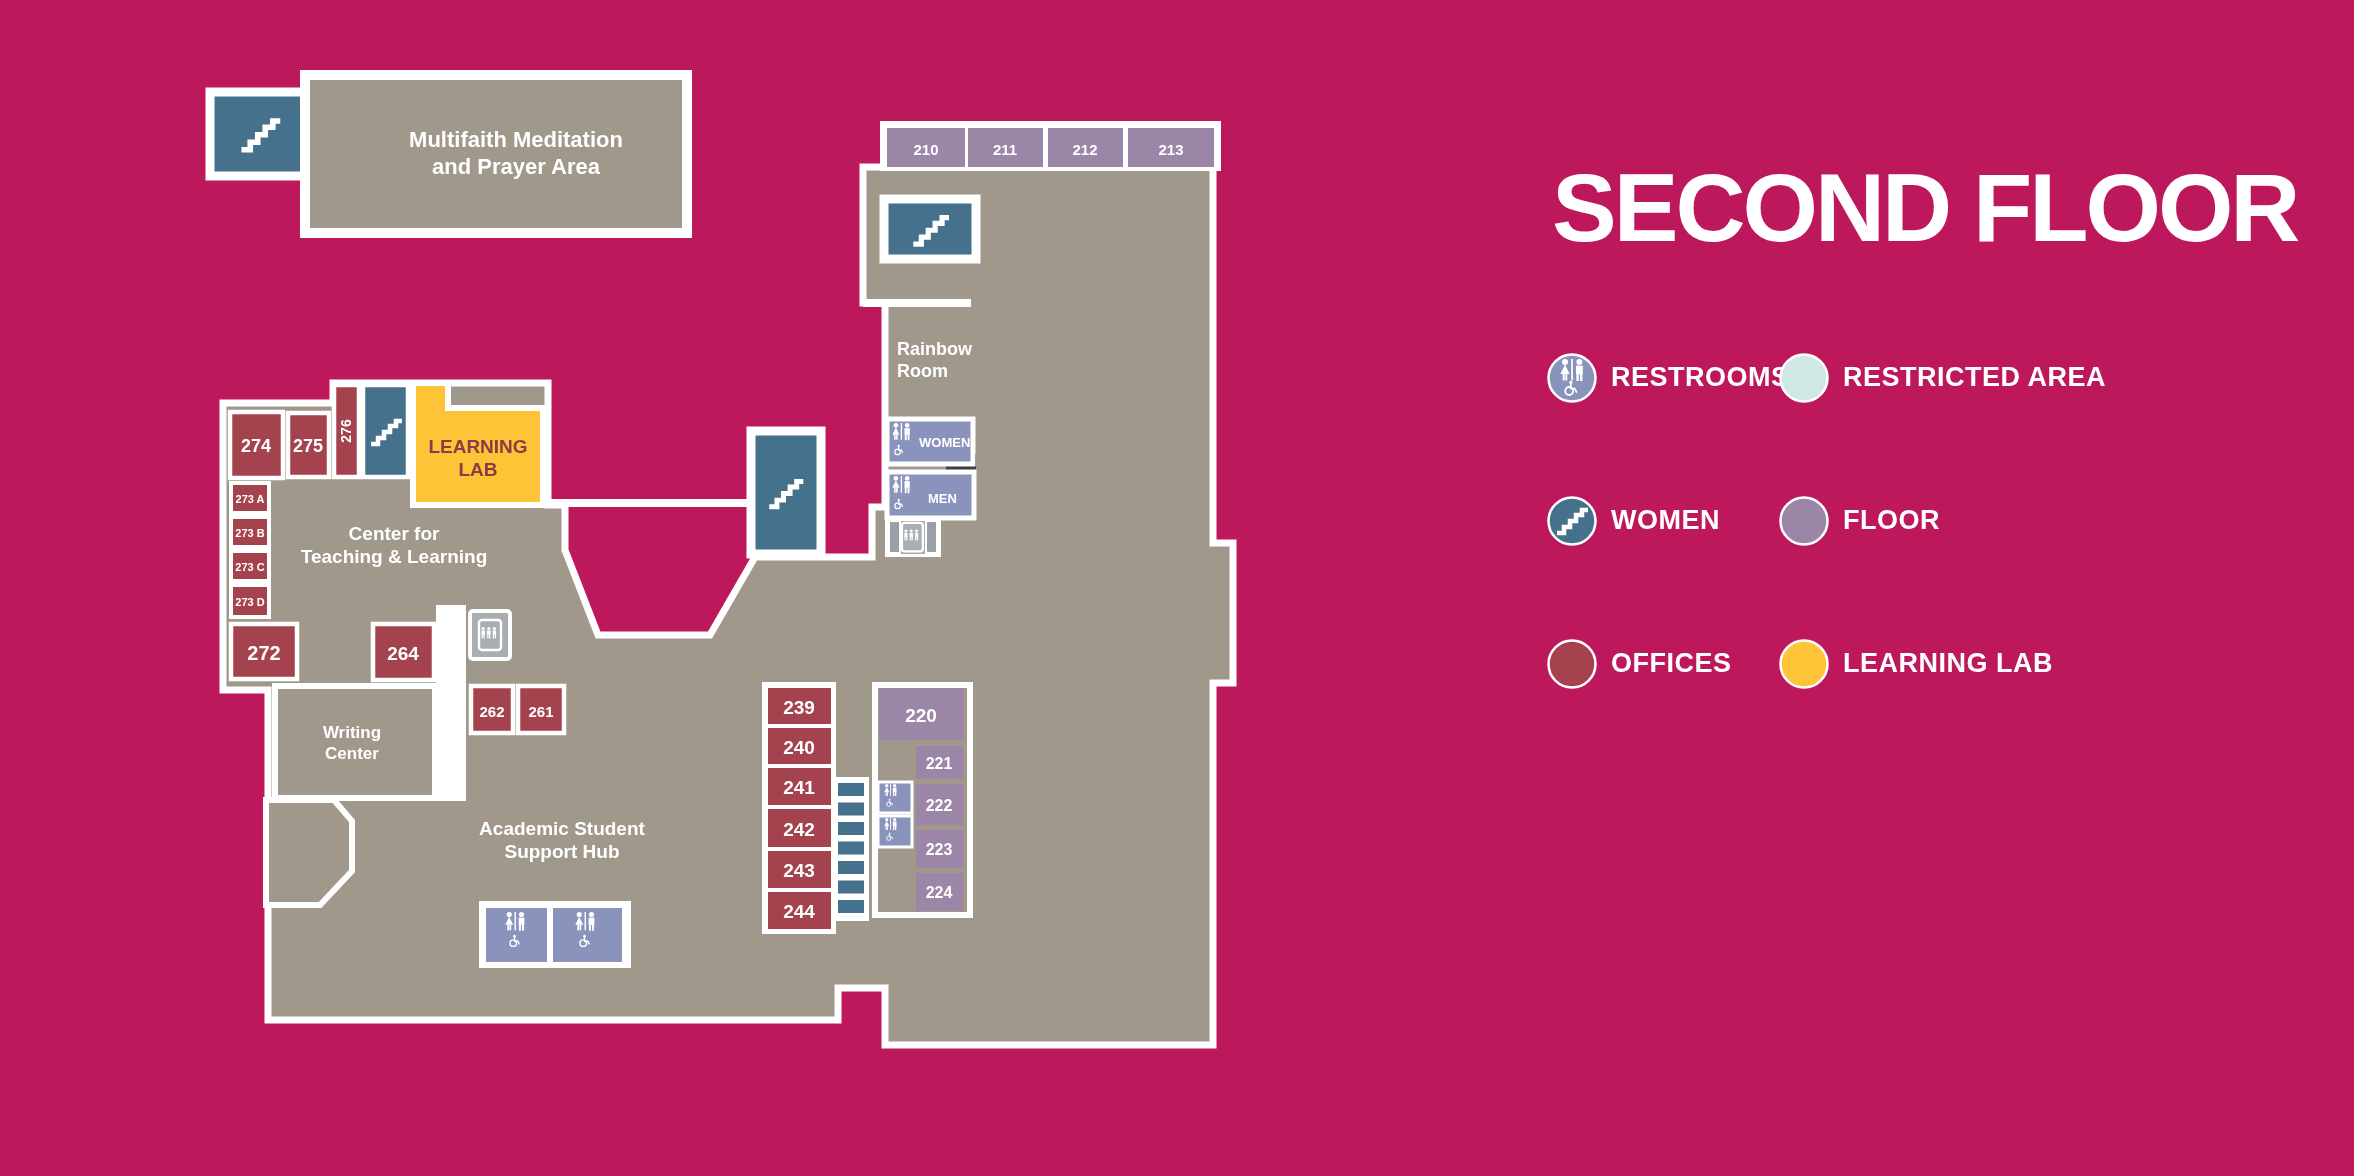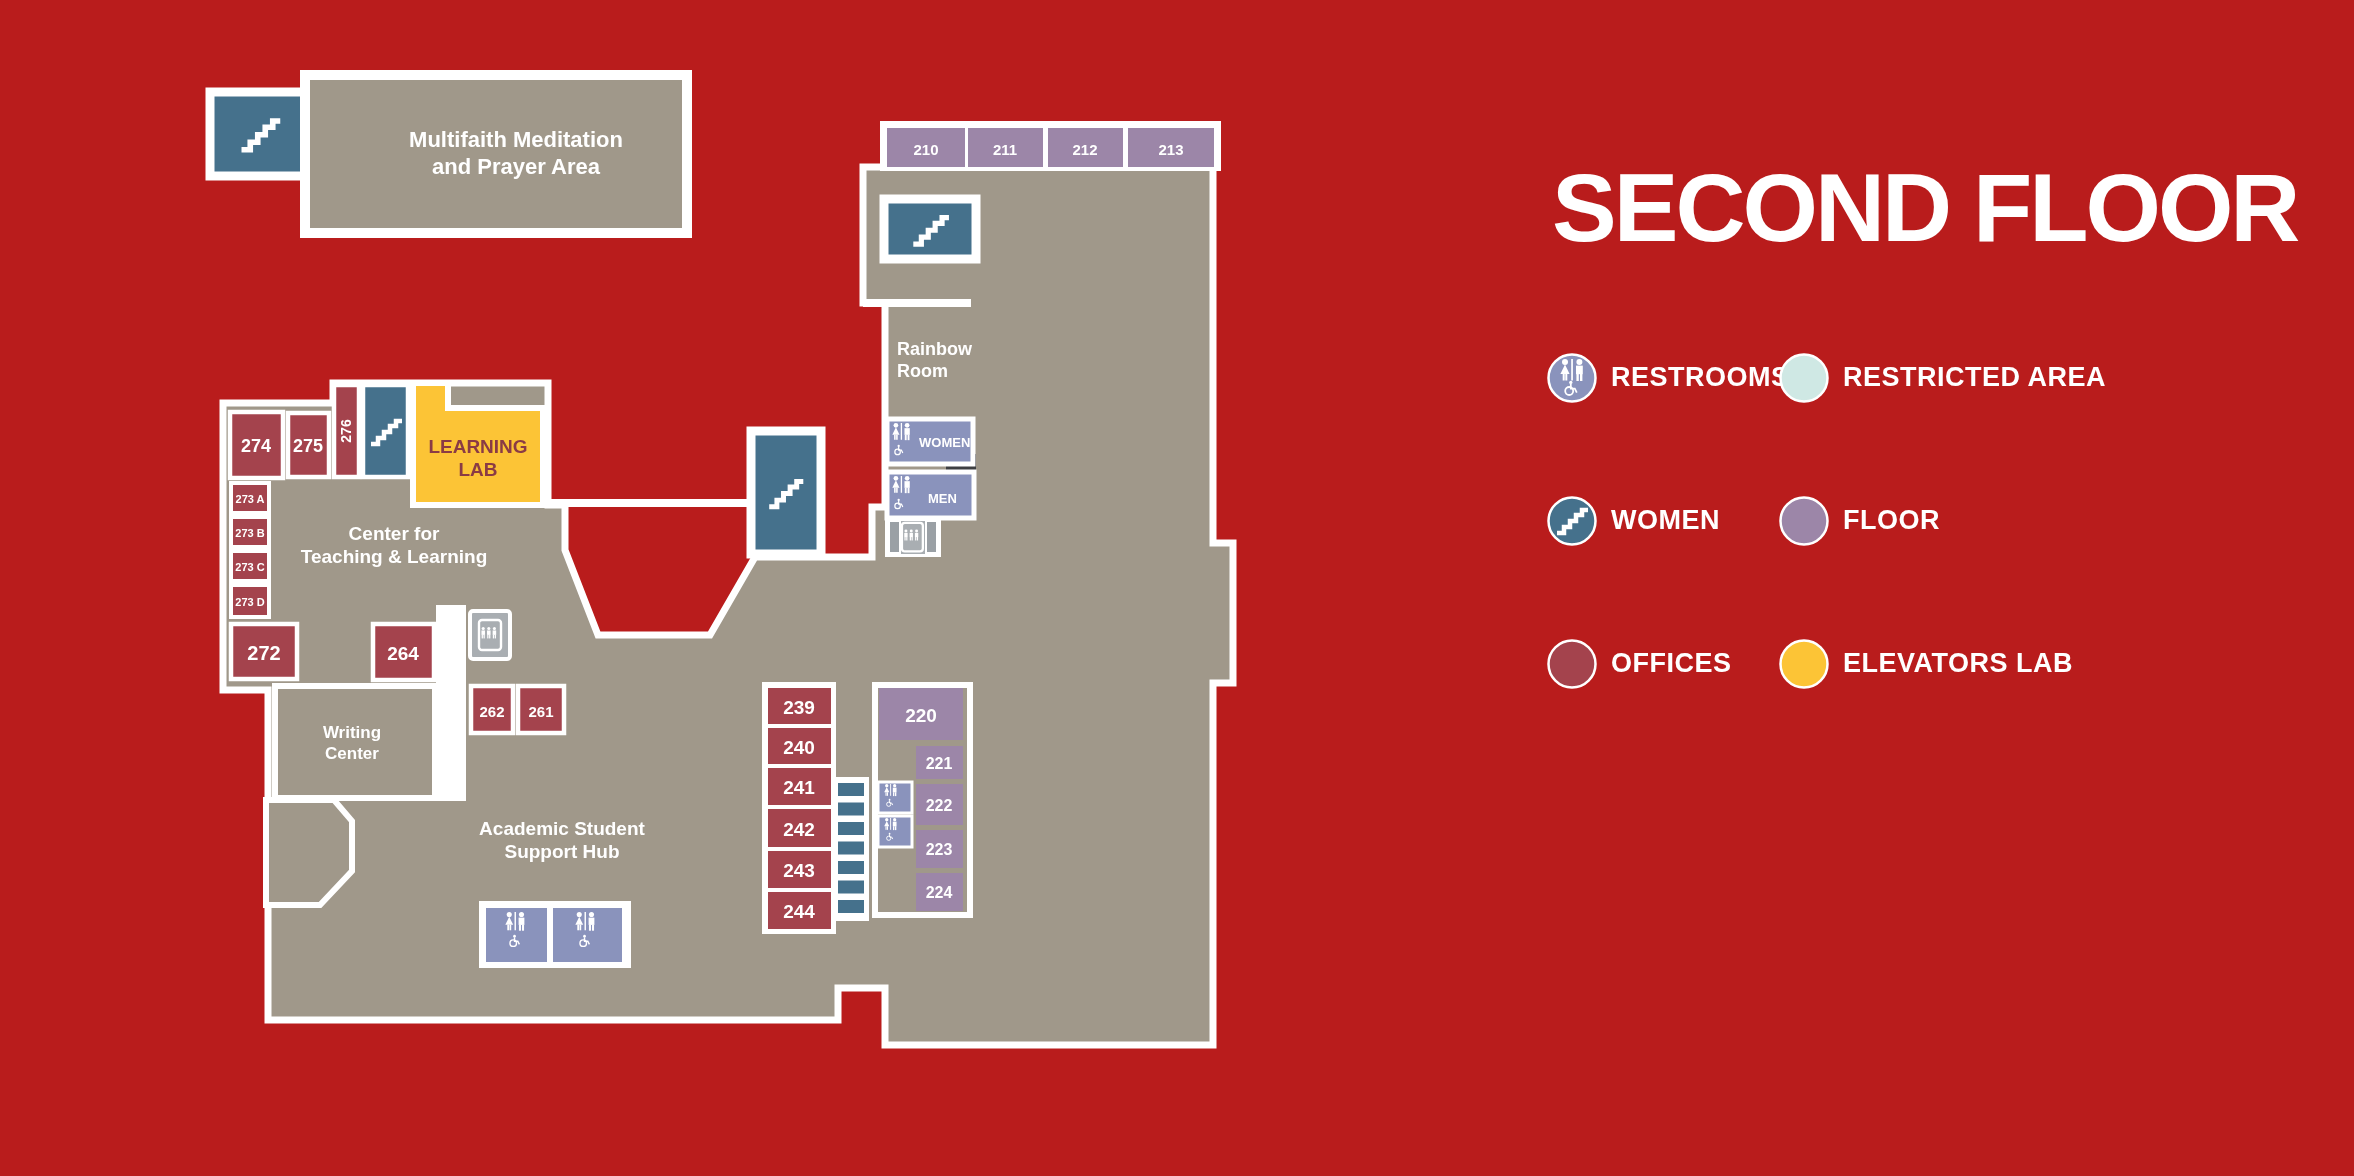--- a/index.html
+++ b/index.html
@@ -1,17 +1,17 @@
 <!DOCTYPE html>
 <html><head>
 <meta charset="utf-8">
 <style>
   html,body{margin:0;padding:0;}
   body{width:2354px;height:1176px;background:#3e3f42;font-family:"Liberation Sans",sans-serif;overflow:hidden;}
-  .page{position:relative;width:2354px;height:1176px;background:#b91c1c;}
+  .page{position:relative;width:2354px;height:1176px;background:#be185d;}
   svg.plan{position:absolute;left:0;top:0;}
   .map-title{position:absolute;left:1552px;top:128px;width:700px;text-align:center;
     color:#ffffff;font-size:97px;font-weight:bold;letter-spacing:-3px;white-space:nowrap;margin-top:24px;}
   .legend{position:absolute;left:1547px;top:306px;display:grid;
     grid-template-columns:232px auto;grid-auto-rows:143px;align-items:center;}
   .legend-item{display:flex;align-items:center;gap:14px;}
   .swatch{width:50px;height:50px;flex:0 0 50px;display:block;}
   .legend-label{color:#ffffff;font-size:27px;font-weight:bold;white-space:nowrap;letter-spacing:0.5px;}
   text{font-family:"Liberation Sans",sans-serif;font-weight:bold;}
 </style>
@@ -263,17 +263,17 @@
   <div class="legend-item">
     <svg class="swatch" viewBox="0 0 50 50">
       <circle cx="25" cy="25" r="23.5" fill="#a4434d" stroke="#fff" stroke-width="2.5"></circle>
     </svg>
     <span class="legend-label">OFFICES</span>
   </div>
   <div class="legend-item">
     <svg class="swatch" viewBox="0 0 50 50">
       <circle cx="25" cy="25" r="23.5" fill="#fcc436" stroke="#fff" stroke-width="2.5"></circle>
     </svg>
-    <span class="legend-label">ELEVATORS LAB</span>
+    <span class="legend-label">LEARNING LAB</span>
   </div>
 </div>
 
 </div>
 
 </body></html>

